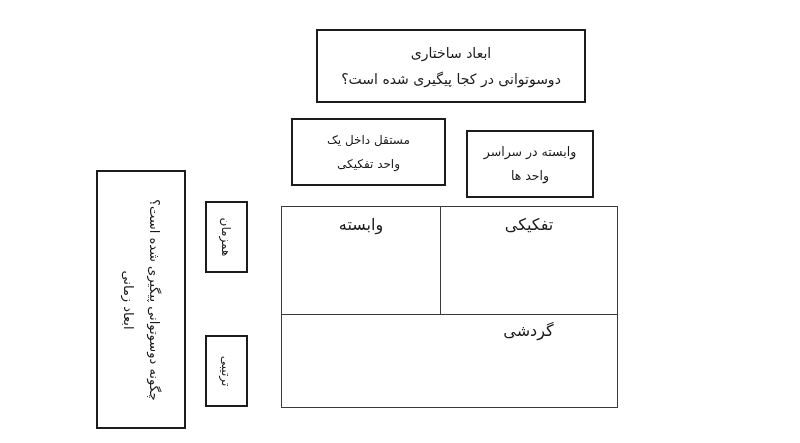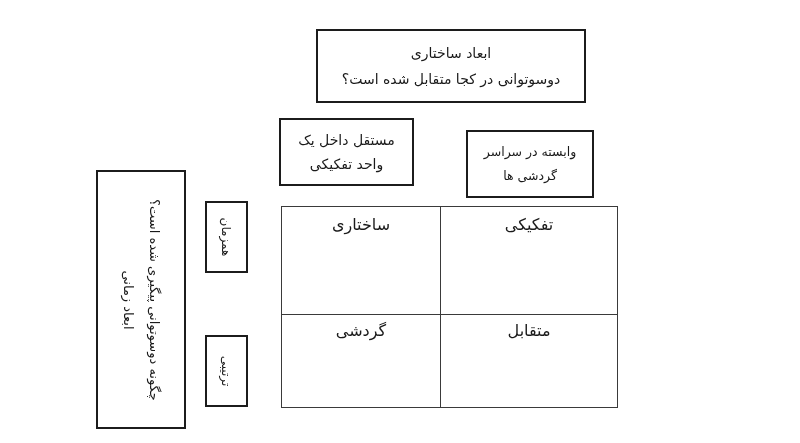--- a/index.html
+++ b/index.html
@@ -28,21 +28,21 @@
     }
     .box .lines {
       display: flex;
       flex-direction: column;
       align-items: center;
       justify-content: flex-end;
     }
     .line { display: block; white-space: nowrap; }
 
     #top-box { left: 316px; top: 29px; width: 270px; height: 74px; font-size: 14px; line-height: 26px; }
-    #mid-left-box { left: 279px; top: 118px; width: 135px; height: 68px; font-size: 14px; line-height: 24px; }
+    #mid-left-box { left: 291px; top: 118px; width: 155px; height: 68px; font-size: 12px; line-height: 24px; }
     #mid-right-box { left: 466px; top: 118px; width: 128px; height: 68px; font-size: 12.5px; line-height: 24px; margin-top: 12px; }
 
     #time-box { left: 96px; top: 170px; width: 90px; height: 259px; }
     #time-box .rot {
       transform: rotate(90deg);
       width: 250px;
       font-size: 13px;
       line-height: 26px;
       display: flex;
       flex-direction: column;
@@ -78,28 +78,28 @@
     .cell.c-right { border-left: 1.5px solid #3a3a3a; }
     .cell.r-top { border-bottom: 1.5px solid #3a3a3a; }
     .cell.r-bottom { padding-top: 6px; justify-content: center; }
   </style>
 </head>
 <body>
 
 <div class="box" id="top-box">
   <div class="lines">
     <span class="line">ابعاد ساختاری</span>
-    <span class="line">دوسوتوانی در کجا متقابل شده است؟</span>
+    <span class="line">دوسوتوانی در کجا پیگیری شده است؟</span>
   </div>
 </div>
 
 <div class="box" id="mid-right-box">
   <div class="lines">
     <span class="line">وابسته در سراسر</span>
-    <span class="line">گردشی ها</span>
+    <span class="line">واحد ها</span>
   </div>
 </div>
 <div class="box" id="mid-left-box">
   <div class="lines">
     <span class="line">مستقل داخل یک</span>
     <span class="line">واحد تفکیکی</span>
   </div>
 </div>
 
 <div class="box" id="time-box">
@@ -114,21 +114,18 @@
 </div>
 <div class="box small-box" id="seq-box">
   <span class="rot">ترتیبی</span>
 </div>
 
 <div id="grid">
   <div class="cell c-right r-top">
     <span>تفکیکی</span>
   </div>
   <div class="cell r-top">
-    <span>ساختاری</span>
-  </div>
-  <div class="cell c-right r-bottom">
-    <span>متقابل</span>
+    <span>وابسته</span>
   </div>
   <div class="cell r-bottom">
     <span>گردشی</span>
   </div>
 </div>
 
 </body></html>

